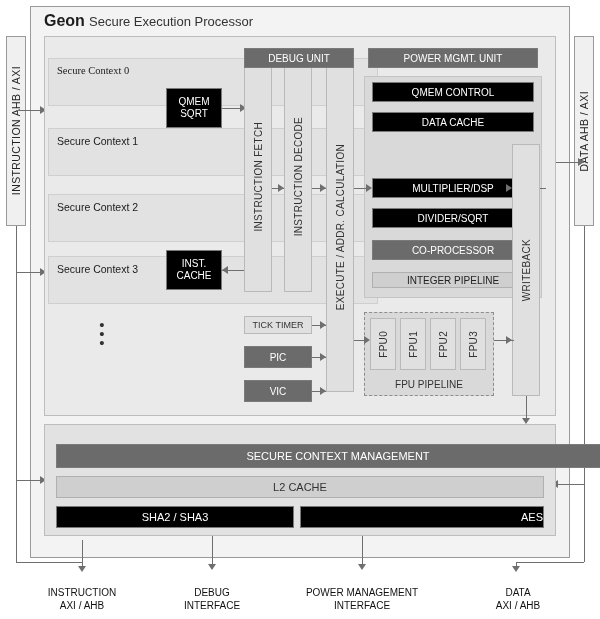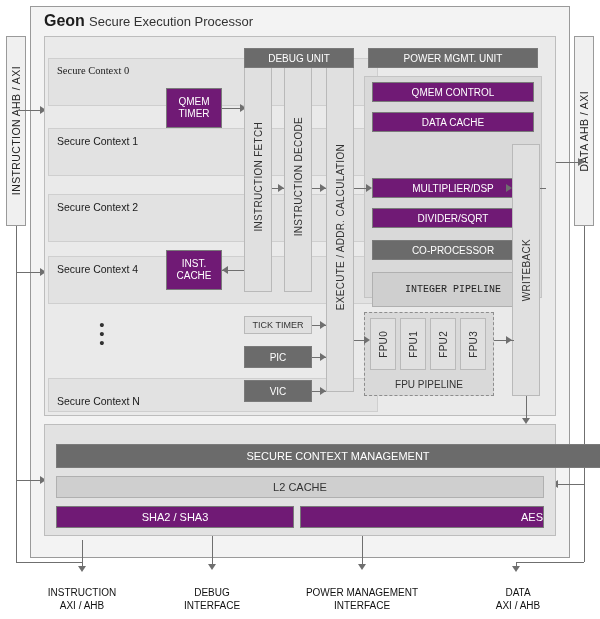--- a/index.html
+++ b/index.html
@@ -23,21 +23,21 @@
   .core-panel{left:44px;top:36px;width:512px;height:380px;border:1px solid #bdbdbd;background:#eaeaea;}
 
   
   .sc{background:#e2e2e2;border:1px solid #cfcfcf;display:flex;align-items:flex-start;}
   .sc span{font-size:10.5px;color:#1a1a1a;padding:6px 0 0 8px;}
   .sc.bottom span{padding-top:0;}
 
   
   .box{display:flex;align-items:center;justify-content:center;text-align:center;font-size:10px;color:#fff;border:1px solid #7a7a7a;}
   .box.dark{background:#6b6b6b;color:#fff;}
-  .box.mid{background:#701a75;color:#fff;}
+  .box.mid{background:#000000;color:#fff;}
   .box.light{background:#cfcfcf;color:#333;border-color:#b0b0b0;}
   .box.vlight{background:#e0e0e0;color:#333;border-color:#b9b9b9;}
 
   .vbox{display:flex;align-items:center;justify-content:center;}
   .vbox span{writing-mode:vertical-rl;transform:rotate(180deg);font-size:10px;letter-spacing:.3px;white-space:nowrap;}
 
   
   .rgroup{background:#d9d9d9;border:1px solid #c4c4c4;}
   .dashgroup{background:#d9d9d9;border:1px dashed #8d8d8d;}
 
@@ -104,35 +104,32 @@
   <div class="abs sc" style="left:48px;top:58px;width:330px;height:48px;font-family:Liberation Serif, serif;">
     <span>Secure Context 0</span>
   </div>
   <div class="abs sc" style="left:48px;top:128px;width:330px;height:48px;">
     <span>Secure Context 1</span>
   </div>
   <div class="abs sc" style="left:48px;top:194px;width:330px;height:48px;">
     <span>Secure Context 2</span>
   </div>
   <div class="abs sc" style="left:48px;top:256px;width:330px;height:48px;">
-    <span>Secure Context 4</span>
-  </div>
-  <div class="abs sc bottom" style="left:48px;top:378px;width:330px;height:34px;padding-top:16px;">
-    <span>Secure Context N</span>
+    <span>Secure Context 3</span>
   </div>
 
   <div class="abs dots" style="left:92px;top:320px;width:20px;">
     <div>•</div>
     <div>•</div>
     <div>•</div>
   </div>
 
   <div class="abs box mid" style="left:166px;top:88px;width:56px;height:40px;flex-direction:column;line-height:12px;">
     <div>QMEM</div>
-    <div>TIMER</div>
+    <div>SQRT</div>
   </div>
   <div class="abs ln h" style="left:222px;top:108px;width:22px;"></div>
   <div class="abs arrow r" style="left:240px;top:104px;"></div>
 
   <div class="abs box mid" style="left:166px;top:250px;width:56px;height:40px;flex-direction:column;line-height:12px;">
     <div>INST.</div>
     <div>CACHE</div>
   </div>
   <div class="abs ln h" style="left:222px;top:270px;width:22px;"></div>
   <div class="abs arrow l" style="left:222px;top:266px;"></div>
@@ -173,21 +170,21 @@
   </div>
   <div class="abs box mid" style="left:372px;top:178px;width:162px;height:20px;">
     <span>MULTIPLIER/DSP</span>
   </div>
   <div class="abs box mid" style="left:372px;top:208px;width:162px;height:20px;">
     <span>DIVIDER/SQRT</span>
   </div>
   <div class="abs box dark" style="left:372px;top:240px;width:162px;height:20px;">
     <span>CO-PROCESSOR</span>
   </div>
-  <div class="abs box light" style="left:372px;top:272px;width:162px;height:35px;color:#222;font-family:Liberation Mono, monospace;">
+  <div class="abs box light" style="left:372px;top:272px;width:162px;height:16px;color:#222;">
     <span>INTEGER PIPELINE</span>
   </div>
 
   <div class="abs ln h" style="left:354px;top:188px;width:14px;"></div>
   <div class="abs arrow r" style="left:366px;top:184px;"></div>
 
   <div class="abs ln h" style="left:534px;top:188px;width:12px;"></div>
   <div class="abs arrow r" style="left:506px;top:184px;"></div>
 
   <div class="abs box vlight vbox" style="left:512px;top:144px;width:28px;height:252px;">

